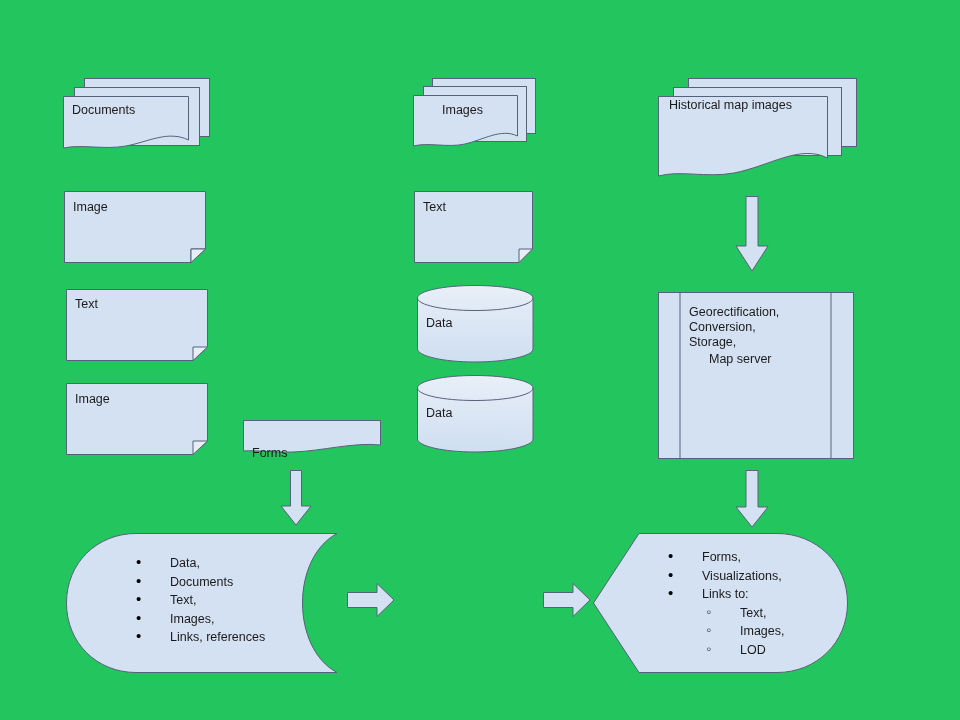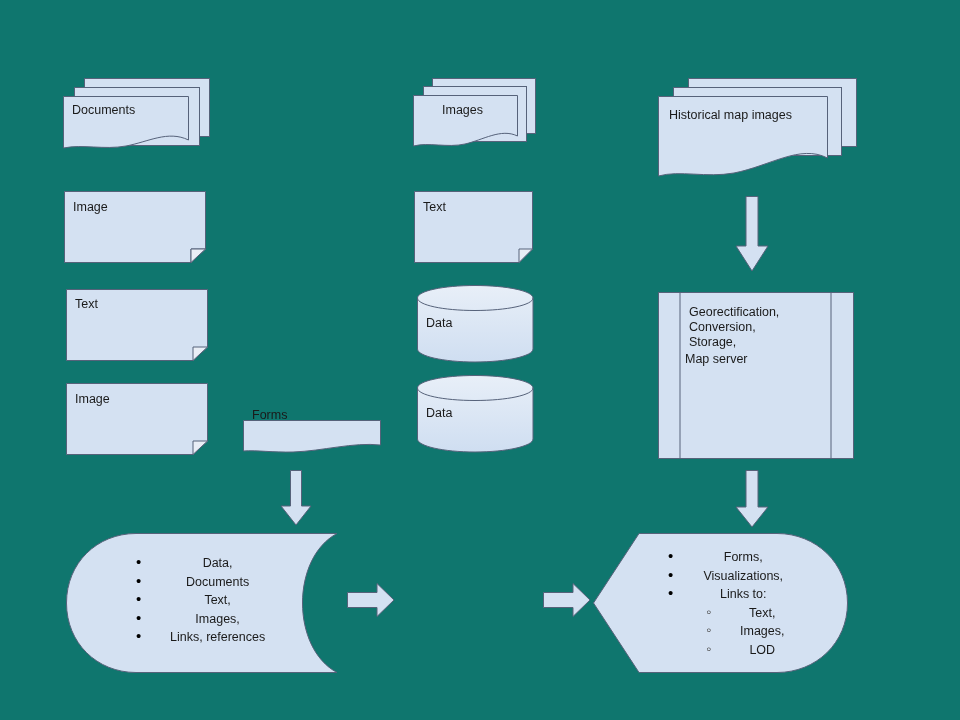--- a/index.html
+++ b/index.html
@@ -4,21 +4,21 @@
 <style>
   html, body {
     margin: 0;
     padding: 0;
     background: #000000;
   }
   #canvas {
     position: relative;
     width: 960px;
     height: 720px;
-    background: #0f766e;
+    background: #22c55e;
     overflow: hidden;
     font-family: "Liberation Sans", sans-serif;
   }
   .node {
     position: absolute;
     box-sizing: border-box;
   }
   .label {
     position: absolute;
     color: #1a1a1a;
@@ -36,21 +36,20 @@
     position: absolute;
     color: #1a1a1a;
     font-size: 12.5px;
     line-height: 18.5px;
     font-family: "Liberation Sans", sans-serif;
   }
   .bullets ul {
     margin: 0;
     padding: 0 0 0 18px;
     list-style: none;
-    text-align: center;
   }
   .bullets li {
     position: relative;
     padding-left: 34px;
     white-space: nowrap;
   }
   .bullets li.lvl1::before {
     content: "\2022";
     position: absolute;
     left: 0;
@@ -107,21 +106,21 @@
       <path d="M127,58 L141.5,58 L127,71.5 Z" fill="#e9eef6" stroke="#56627a" stroke-width="1"></path>
     </svg>
   </div>
   <div class="label" style="left:75px; top:391px;">Image</div>
 
   <div class="node" style="left:243px; top:420px; width:138px; height:34px;">
     <svg width="138" height="34" viewBox="0 0 138 34">
       <path class="shape-fill" d="M0.5,0.5 H137.5 V25 C110,22 80,31 50,32 C30,32.6 14,30 0.5,31 Z"></path>
     </svg>
   </div>
-  <div class="label" style="left:252px; top:407px;">Forms</div>
+  <div class="label" style="left:252px; top:445px;">Forms</div>
 
   <div class="node" style="left:280px; top:470px; width:32px; height:56px;">
     <svg width="32" height="56" viewBox="0 0 32 56">
       <path class="arrow-fill" d="M10.5,0.5 H21.5 V36 H31 L16,55 L1,36 H10.5 Z"></path>
     </svg>
   </div>
 
   <div class="node" style="left:413px; top:78px; width:124px; height:75px;">
     <svg width="124" height="78" viewBox="0 0 124 78">
       <rect class="shape-fill" x="19.5" y="0.5" width="103" height="55"></rect>
@@ -167,39 +166,39 @@
   </div>
   <div class="label" style="left:426px; top:405px;">Data</div>
 
   <div class="node" style="left:658px; top:78px; width:200px; height:105px;">
     <svg width="200" height="108" viewBox="0 0 200 108">
       <rect class="shape-fill" x="30.5" y="0.5" width="168" height="68"></rect>
       <rect class="shape-fill" x="15.5" y="9.5" width="168" height="68"></rect>
       <path class="shape-fill" d="M0.5,18.5 H169.5 V80 C142,66 112,88 76,95 C48,100 22,92 0.5,98 Z"></path>
     </svg>
   </div>
-  <div class="label" style="left:669px; top:107px;">Historical map images</div>
+  <div class="label" style="left:669px; top:97px;">Historical map images</div>
 
   <div class="node" style="left:735px; top:196px; width:34px; height:76px;">
     <svg width="34" height="76" viewBox="0 0 34 76">
       <path class="arrow-fill" d="M11,0.5 H23 V50 H33 L17,75 L1,50 H11 Z"></path>
     </svg>
   </div>
 
   <div class="node" style="left:658px; top:292px; width:196px; height:167px;">
     <svg width="196" height="167" viewBox="0 0 196 167">
       <rect class="shape-fill" x="0.5" y="0.5" width="195" height="166"></rect>
       <line class="inner-line" x1="22" y1="0.5" x2="22" y2="166.5"></line>
       <line class="inner-line" x1="173" y1="0.5" x2="173" y2="166.5"></line>
     </svg>
   </div>
   <div class="label" style="left:689px; top:304px;text-align:center;">Georectification,</div>
   <div class="label" style="left:689px; top:319px;">Conversion,</div>
   <div class="label" style="left:689px; top:334px;">Storage,</div>
-  <div class="label" style="left:685px; top:351px;">Map server</div>
+  <div class="label" style="left:709px; top:351px;">Map server</div>
 
   <div class="node" style="left:735px; top:470px; width:34px; height:58px;">
     <svg width="34" height="58" viewBox="0 0 34 58">
       <path class="arrow-fill" d="M11,0.5 H23 V37 H33 L17,57 L1,37 H11 Z"></path>
     </svg>
   </div>
 
   <div class="node" style="left:66px; top:533px; width:272px; height:140px;">
     <svg width="272" height="140" viewBox="0 0 272 140">
       <path class="shape-fill" d="M70,0.5 H271 C225,25 225,115 271,139.5 H70 C31,139.5 0.5,110 0.5,70 C0.5,30 31,0.5 70,0.5 Z"></path>

